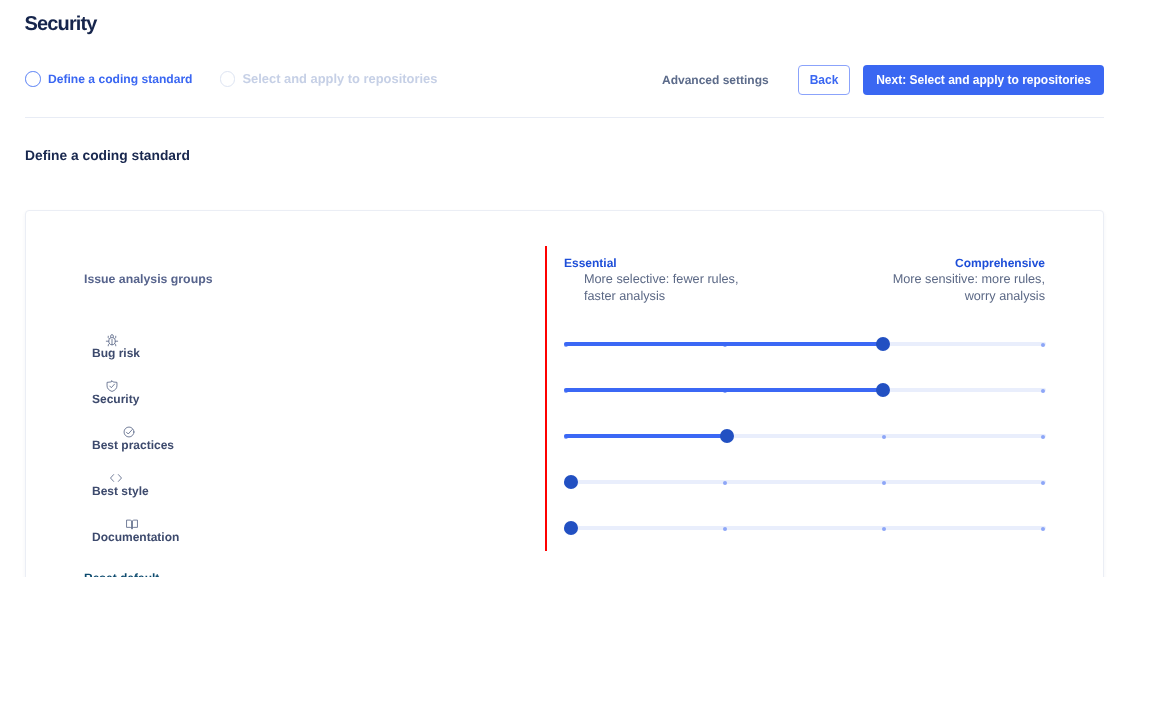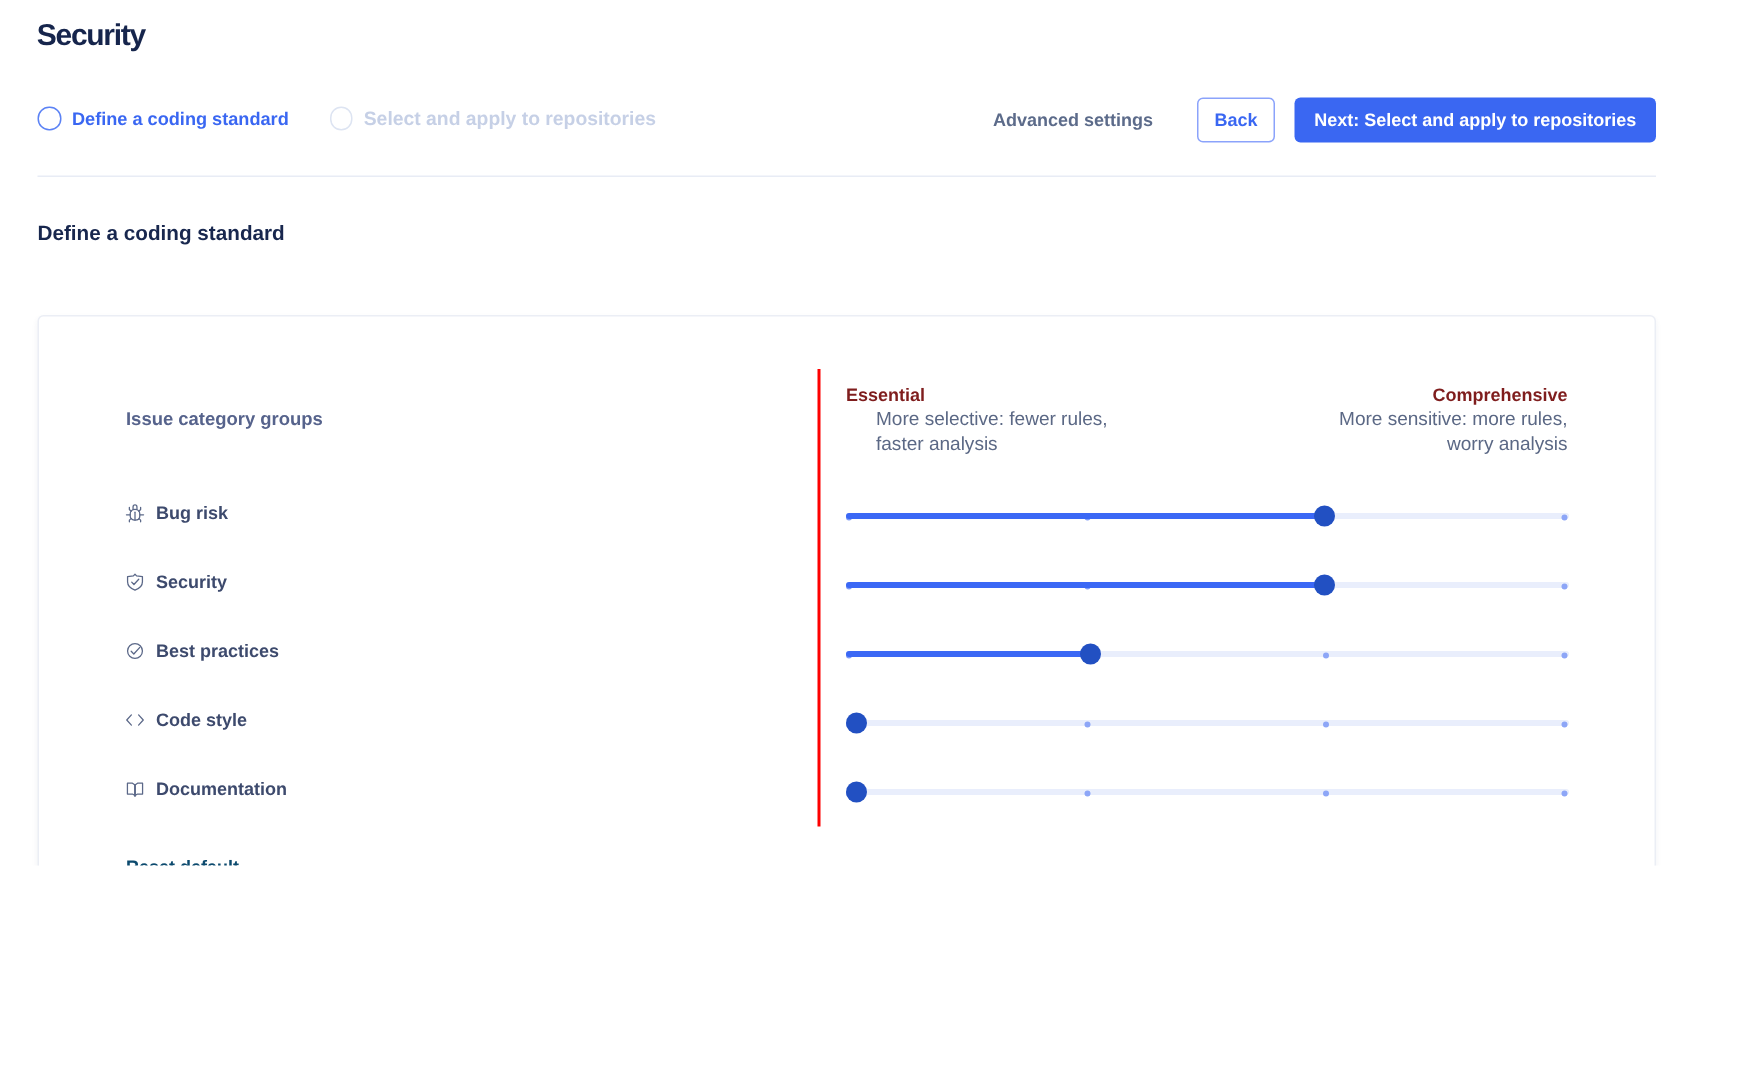--- a/index.html
+++ b/index.html
@@ -37,33 +37,33 @@
   .sec-title{position:absolute;left:25px;top:147.5px;font-size:13.8px;font-weight:700;color:#18274e;line-height:16px;}
   .sec-desc{position:absolute;left:25px;top:172px;font-size:12.8px;color:#5c6b8a;line-height:16px;white-space:nowrap;}
 
   
   .card{position:absolute;left:25px;top:209.5px;width:1079px;height:411.5px;background:#fff;
         border:1px solid #ebeef5;border-radius:4px;box-sizing:border-box;
         box-shadow:0 2px 4px rgba(36,48,90,.055);}
 
   .groups-head{position:absolute;left:84px;top:271.5px;font-size:12.3px;font-weight:700;color:#56638c;line-height:15px;}
 
-  .cat{position:absolute;left:84px;display:flex;align-items:center;height:16px;}
+  .cat{position:absolute;left:84px;display:flex;align-items:center;height:16px;flex-direction:column;}
   .cat-icon{width:12px;height:12px;flex:none;display:block;color:#5b6888;overflow:visible;}
   .cat-label{margin-left:8px;font-size:12px;font-weight:700;color:#3d4a6d;line-height:15px;white-space:nowrap;}
 
   .reset{position:absolute;left:84px;top:571px;font-size:12px;font-weight:700;
          color:#0c4a6e;line-height:15px;cursor:pointer;}
 
   
   .redline{position:absolute;left:545px;top:246px;width:2.4px;height:304.5px;background:#fe0000;}
 
   .scale-left{position:absolute;left:564px;top:255px;text-align:left;}
   .scale-right{position:absolute;right:116px;top:255px;text-align:right;}
-  .scale-title{font-size:12px;font-weight:700;color:#7f1d1d;line-height:16px;white-space:nowrap;}
+  .scale-title{font-size:12px;font-weight:700;color:#1d4ed8;line-height:16px;white-space:nowrap;}
   .scale-sub{font-size:12.7px;color:#5b6885;line-height:17px;white-space:nowrap;margin-left:20px;}
 
   .slider{position:absolute;left:564px;width:482px;height:14px;}
   .track{position:absolute;left:0;top:5px;width:100%;height:4px;border-radius:2px;background:#e9eefc;}
   .fill{position:absolute;left:0;top:5px;height:4px;border-radius:2px;background:#3b68f5;}
   .mark{position:absolute;top:6.3px;width:4.4px;height:4.4px;border-radius:50%;background:#8da6f7;margin-left:-2.2px;}
   .mark.on{background:#7d9af6;}
   .thumb{position:absolute;top:-0.2px;width:14.4px;height:14.4px;border-radius:50%;background:#2250c2;margin-left:-7.2px;}
 </style>
 </head>
@@ -88,21 +88,21 @@
   <div class="adv-settings">Advanced settings</div>
   <button class="btn btn-back">Back</button>
   <button class="btn btn-next">Next: Select and apply to repositories</button>
 
   <div class="divider"></div>
 
   <div class="sec-title">Define a coding standard</div>
 
   <div class="card"></div>
 
-  <div class="groups-head">Issue category groups</div>
+  <div class="groups-head">Issue analysis groups</div>
 
   <div class="redline"></div>
 
   <div class="scale-left">
     <div class="scale-title">Essential</div>
     <div class="scale-sub">More selective: fewer rules,</div>
     <div class="scale-sub">faster analysis</div>
   </div>
   <div class="scale-right">
     <div class="scale-title">Comprehensive</div>
@@ -134,21 +134,21 @@
           <circle cx="12" cy="12" r="9.9"></circle>
           <path d="M6.9 12.4 10.4 16 18.4 7.2"></path>
         </svg>
         <span class="cat-label">Best practices</span>
       </div>
       <div class="cat" style="top: 472px;">
         <svg class="cat-icon" viewBox="0 0 24 24" fill="none" stroke="currentColor" stroke-width="1.7" stroke-linecap="round" stroke-linejoin="round">
           <path d="M7.2 5.2 1.0 12.0l6.2 6.8"></path>
           <path d="M16.8 5.2 23.0 12.0 16.8 18.8"></path>
         </svg>
-        <span class="cat-label">Code style</span>
+        <span class="cat-label">Best style</span>
       </div>
       <div class="cat" style="top: 518px;">
         <svg class="cat-icon" viewBox="0 0 24 24" fill="none" stroke="currentColor" stroke-width="1.7" stroke-linecap="round" stroke-linejoin="round">
           <path d="M1.9 4.2h6.7L12 6.6v14.1l-3.4-2.0H1.9z"></path>
           <path d="M22.1 4.2h-6.7L12 6.6v14.1l3.4-2.0h6.7z"></path>
           <path d="M12 6.6v15.3"></path>
         </svg>
         <span class="cat-label">Documentation</span>
       </div>
     </div>

